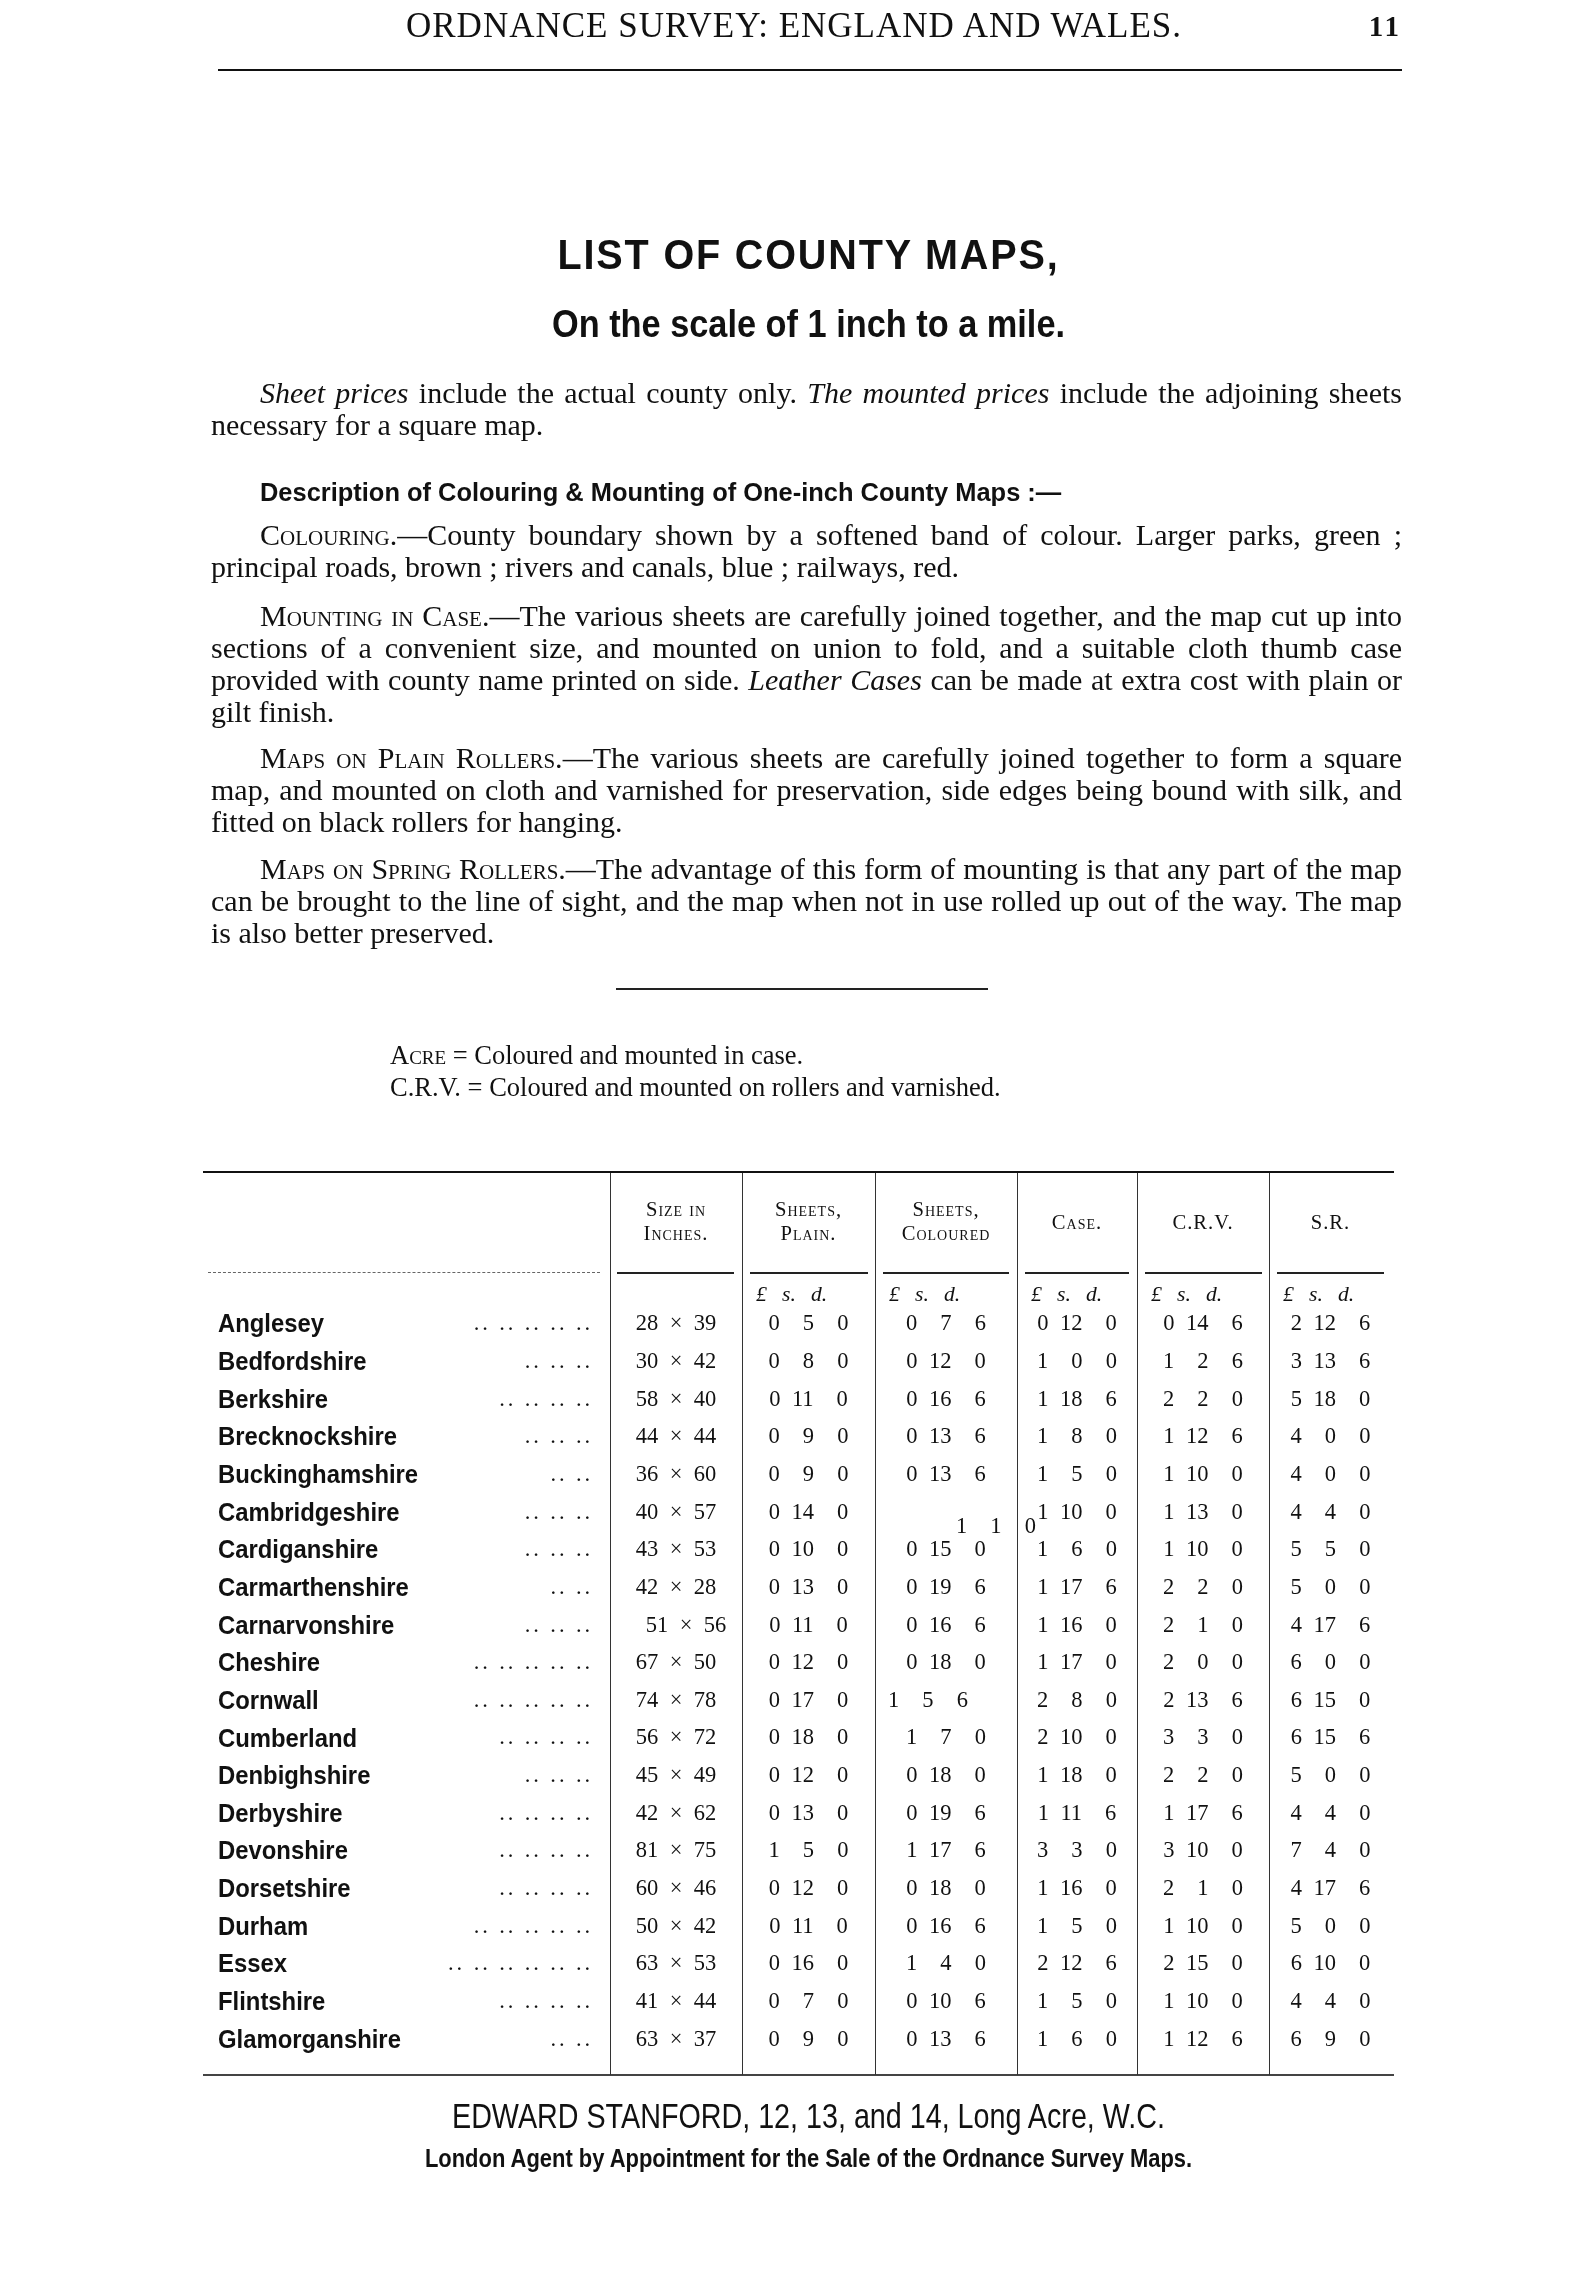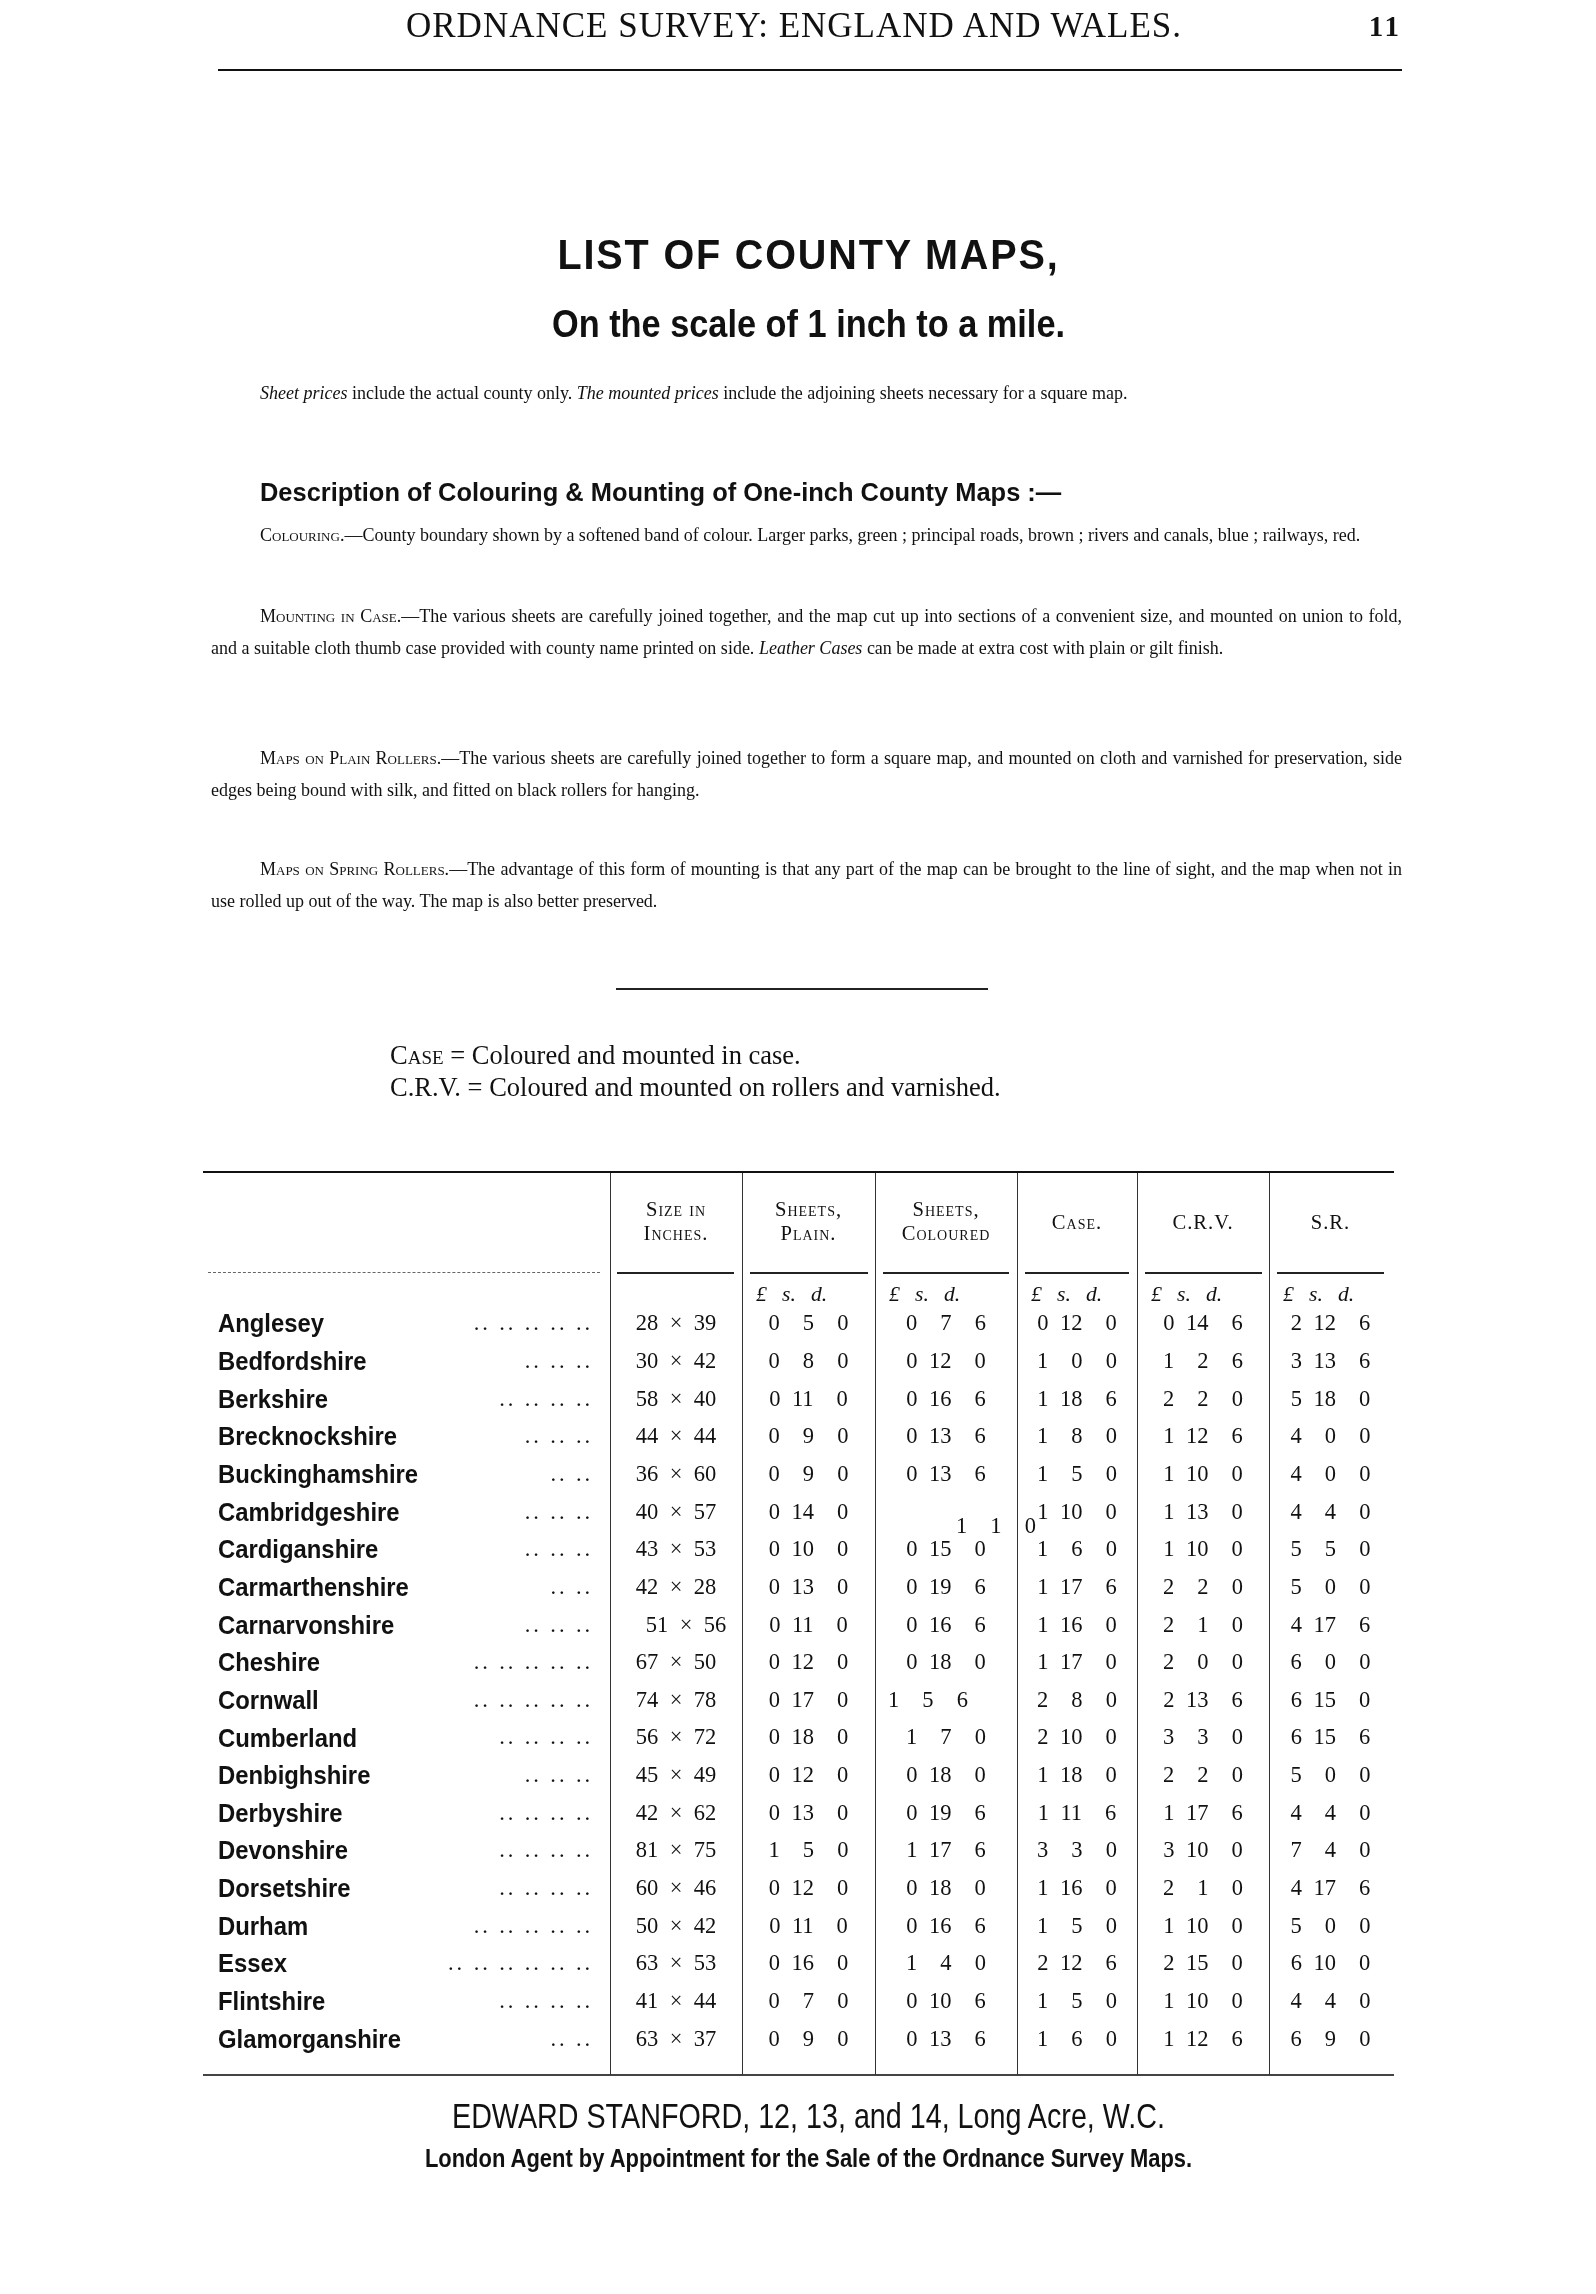--- a/index.html
+++ b/index.html
@@ -6,21 +6,21 @@
   body { width: 1597px; height: 2295px; position: relative; overflow: hidden; color: #111; font-family: "Liberation Serif", "DejaVu Serif", serif; }
   .page { position: absolute; left: 0; top: 0; width: 1597px; height: 2295px; }
   .running-head { position: absolute; left: 294px; top: 5.9px; width: 1108px; font-size: 35px; letter-spacing: 1px; }
   .running-head .title { position: absolute; left: 0; width: 1000px; text-align: center; }
   .running-head .pgno { position: absolute; right: 0; top: 3.9px; font-size: 29px; font-weight: bold; letter-spacing: 2.9px; }
   .head-rule { position: absolute; left: 218px; top: 69px; width: 1184px; height: 0; border-top: 2.9px solid #111; }
 
   .main-title { position: absolute; left: 196px; top: 230px; width: 1225px; text-align: center; font-family: "Liberation Sans", "DejaVu Sans", sans-serif; font-weight: bold; font-size: 43px; letter-spacing: 2px; transform: scaleX(0.92); }
   .sub-title { position: absolute; left: 196px; top: 302px; width: 1225px; text-align: center; font-family: "Liberation Sans", "DejaVu Sans", sans-serif; font-weight: bold; font-size: 39px; transform: scaleX(0.88); }
 
-  .para { position: absolute; left: 211px; width: 1191px; font-size: 18px; line-height: 32px; text-align: justify; }
+  .para { position: absolute; left: 211px; width: 1191px; font-size: 30px; line-height: 32px; text-align: justify; }
   .para .ind { padding-left: 49px; }
   .para i { font-style: italic; }
   .sc { font-variant: small-caps; }
   .desc-head { position: absolute; left: 260px; top: 477px; width: 1147px; font-family: "Liberation Sans", "DejaVu Sans", sans-serif; font-weight: bold; font-size: 26.5px; transform: scaleX(0.96); transform-origin: left; }
   .sep-rule { position: absolute; left: 616px; top: 988px; width: 372px; border-top: 2px solid #222; }
 
   .legend { position: absolute; left: 390px; top: 1039px; font-size: 26.5px; line-height: 32px; }
 
   .table-top { position: absolute; left: 203px; top: 1171px; width: 1191px; border-top: 2.9px solid #111; }
   .table-bottom { position: absolute; left: 203px; top: 2074px; width: 1191px; border-top: 2px solid #444; }
@@ -62,21 +62,21 @@
   <div class="para" style="top:742px;">
     <span class="ind"></span><span class="sc">Maps on Plain Rollers.</span><span>—The various sheets are carefully joined together to form a square map, and mounted on cloth and varnished for preservation, side edges being bound with silk, and fitted on black rollers for hanging.</span>
   </div>
   <div class="para" style="top:853px;">
     <span class="ind"></span><span class="sc">Maps on Spring Rollers.</span><span>—The advantage of this form of mounting is that any part of the map can be brought to the line of sight, and the map when not in use rolled up out of the way.  The map is also better preserved.</span>
   </div>
 
   <div class="sep-rule"></div>
 
   <div class="legend">
-    <div><span class="sc">Case</span><span> = Coloured and mounted in case.</span></div>
+    <div><span class="sc">Acre</span><span> = Coloured and mounted in case.</span></div>
     <div><span>C.R.V.</span><span> = Coloured and mounted on rollers and varnished.</span></div>
   </div>
 
   <div id="price-table">
     <div class="table-top"></div>
     <div class="table-bottom"></div>
   <div class="vline" style="left: 610px;"></div>
       <div class="vline" style="left: 742px;"></div>
       <div class="vline" style="left: 875px;"></div>
       <div class="vline" style="left: 1017px;"></div>

